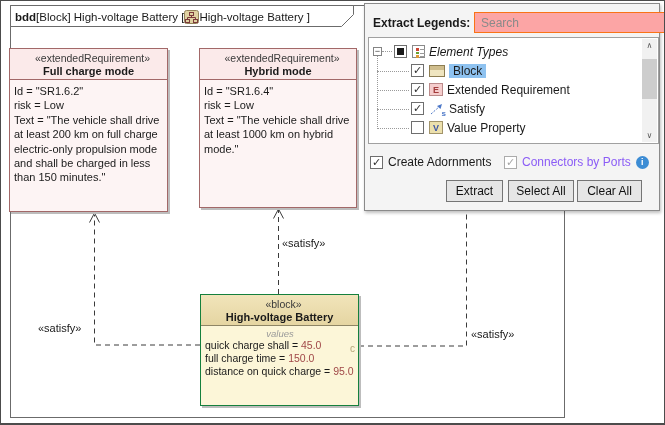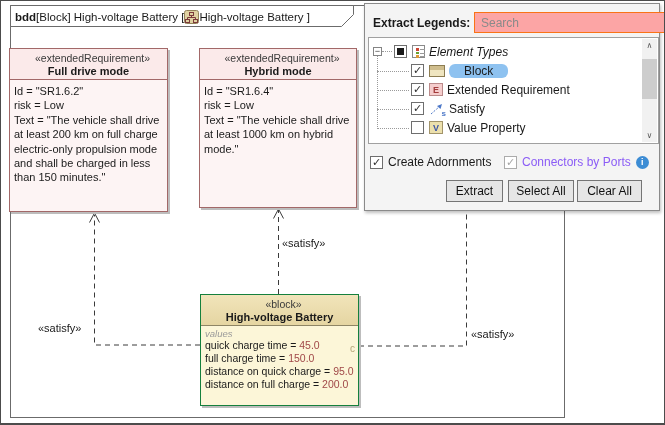--- a/index.html
+++ b/index.html
@@ -21,21 +21,21 @@
     background:#fbeaea;text-align:center;padding-top:3px;}
   .stereo{font-size:10.5px;color:#3a3a3a;margin-left:8px;}
   .nname{font-size:11px;font-weight:bold;margin-top:1px;}
   .req-body{padding:4px 4px 0 4px;font-size:11px;line-height:14.4px;}
 
   
   .blk{border:1px solid #15803d;background:#fcf6d8;}
   .blk-head{height:31px;box-sizing:border-box;border-bottom:1px solid #8e8565;
     background:linear-gradient(180deg,#f1e4ba,#e5d5a2);text-align:center;padding-top:3px;}
   .vals{position:relative;padding:2px 3px 0 4px;font-size:10.5px;line-height:13px;}
-  .vlabel{text-align:left;font-style:italic;color:#9a9a9a;font-size:9.5px;line-height:11px;}
+  .vlabel{text-align:center;font-style:italic;color:#9a9a9a;font-size:9.5px;line-height:11px;}
   .vrow .num{color:#a04848;}
   .clip{position:absolute;right:3px;top:16px;color:#b4a479;font-size:10px;}
 
   .sat{position:absolute;font-size:11px;z-index:3;white-space:nowrap;}
 
   
   .panel{position:absolute;left:363px;top:2px;width:296px;height:208px;z-index:10;
     background:#f4f4f4;border:1px solid #8a8a8a;box-sizing:border-box;
     box-shadow:1px 2px 3px rgba(0,0,0,.25);font-size:12px;}
   .ptitle{position:absolute;left:8px;top:12px;font-weight:bold;}
@@ -61,21 +61,21 @@
   .legend-ic u{position:absolute;width:5px;height:1px;left:7px;background:#9a9a9a;}
   .block-ic{width:16px;height:12px;box-sizing:border-box;border:1px solid #8d7d52;
     background:linear-gradient(180deg,#cfbd8d 0 4px,#efe5c0 4px);}
   .lett-ic{width:14px;height:13px;box-sizing:border-box;border:1px solid;display:flex;
     align-items:center;justify-content:center;font-size:9px;font-weight:bold;}
   .ereq-ic{background:#f5cdcd;border-color:#bb8a8a;color:#a33c3c;}
   .vprop-ic{background:#ece0ad;border-color:#a2946a;color:#3d55a5;}
   .sat-ic{width:16px;height:14px;}
   .sat-ic .s{position:absolute;right:-1px;bottom:-2px;color:#4d78c8;font-size:8px;font-weight:bold;}
   .tlabel{margin-left:4px;}
-  .tlabel.sel{background:#8ec2f0;padding:0 15px;border-radius:6px;}
+  .tlabel.sel{background:#8ec2f0;padding:0 4px;}
   .tlabel.it{font-style:italic;}
   .scroll{position:absolute;right:1px;top:1px;bottom:1px;width:15px;background:#f1f1f1;}
   .scroll .up,.scroll .dn{position:absolute;left:0;width:15px;height:13px;text-align:center;
     font-size:8px;color:#5a5a5a;line-height:13px;}
   .scroll .up{top:0;} .scroll .dn{bottom:0;}
   .scroll .thumb{position:absolute;left:0;width:15px;top:20px;height:40px;background:#cdcdcd;}
   .adorn{position:absolute;top:150px;height:16px;display:flex;align-items:center;gap:5px;}
   .lab-dis{color:#8b5cf6;}
   .info{width:13px;height:13px;border-radius:50%;background:#3c8cd4;color:#fff;display:flex;
     align-items:center;justify-content:center;font-size:9px;font-weight:bold;flex:none;}
@@ -109,21 +109,21 @@
         <rect x="1.5" y="9.5" width="4" height="3" fill="none" stroke="#7c3a3a"></rect>
         <rect x="9.5" y="9.5" width="4" height="3" fill="none" stroke="#7c3a3a"></rect>
       </svg>
     </span>
     <span>High-voltage Battery ]</span>
   </div>
 
   <div class="node req" style="left:8px;top:47px;width:159px;height:164px;">
     <div class="req-head">
       <div class="stereo">«extendedRequirement»</div>
-      <div class="nname">Full drive mode</div>
+      <div class="nname">Full charge mode</div>
     </div>
     <div class="req-body">
       <div>Id = "SR1.6.2"</div>
       <div>risk = Low</div>
       <div>Text = "The vehicle shall drive at least 200 km on full charge electric-only propulsion mode and shall be charged in less than 150 minutes."</div>
     </div>
   </div>
 
   <div class="node req" style="left:198px;top:47px;width:158px;height:160px;">
     <div class="req-head">
@@ -137,24 +137,23 @@
     </div>
   </div>
 
   <div class="node blk" style="left:199px;top:293px;width:159px;height:112px;">
     <div class="blk-head">
       <div class="stereo">«block»</div>
       <div class="nname">High-voltage Battery</div>
     </div>
     <div class="vals">
       <div class="vlabel">values</div>
-      <div class="vrow"><span>quick charge time = </span><span class="num">45.0</span></div>
+      <div class="vrow"><span>quick charge shall = </span><span class="num">45.0</span></div>
       <div class="vrow"><span>full charge time = </span><span class="num">150.0</span></div>
       <div class="vrow"><span>distance on quick charge = </span><span class="num">95.0</span></div>
-      <div class="vrow"><span>distance on full charge = </span><span class="num">200.0</span></div>
       <span class="clip">c</span>
     </div>
   </div>
 
   <div class="sat" style="left:37px;top:321px;">«satisfy»</div>
   <div class="sat" style="left:281px;top:236px;">«satisfy»</div>
   <div class="sat" style="left:470px;top:327px;">«satisfy»</div>
 
   <div class="panel">
     <div class="ptitle">Extract Legends:</div>

